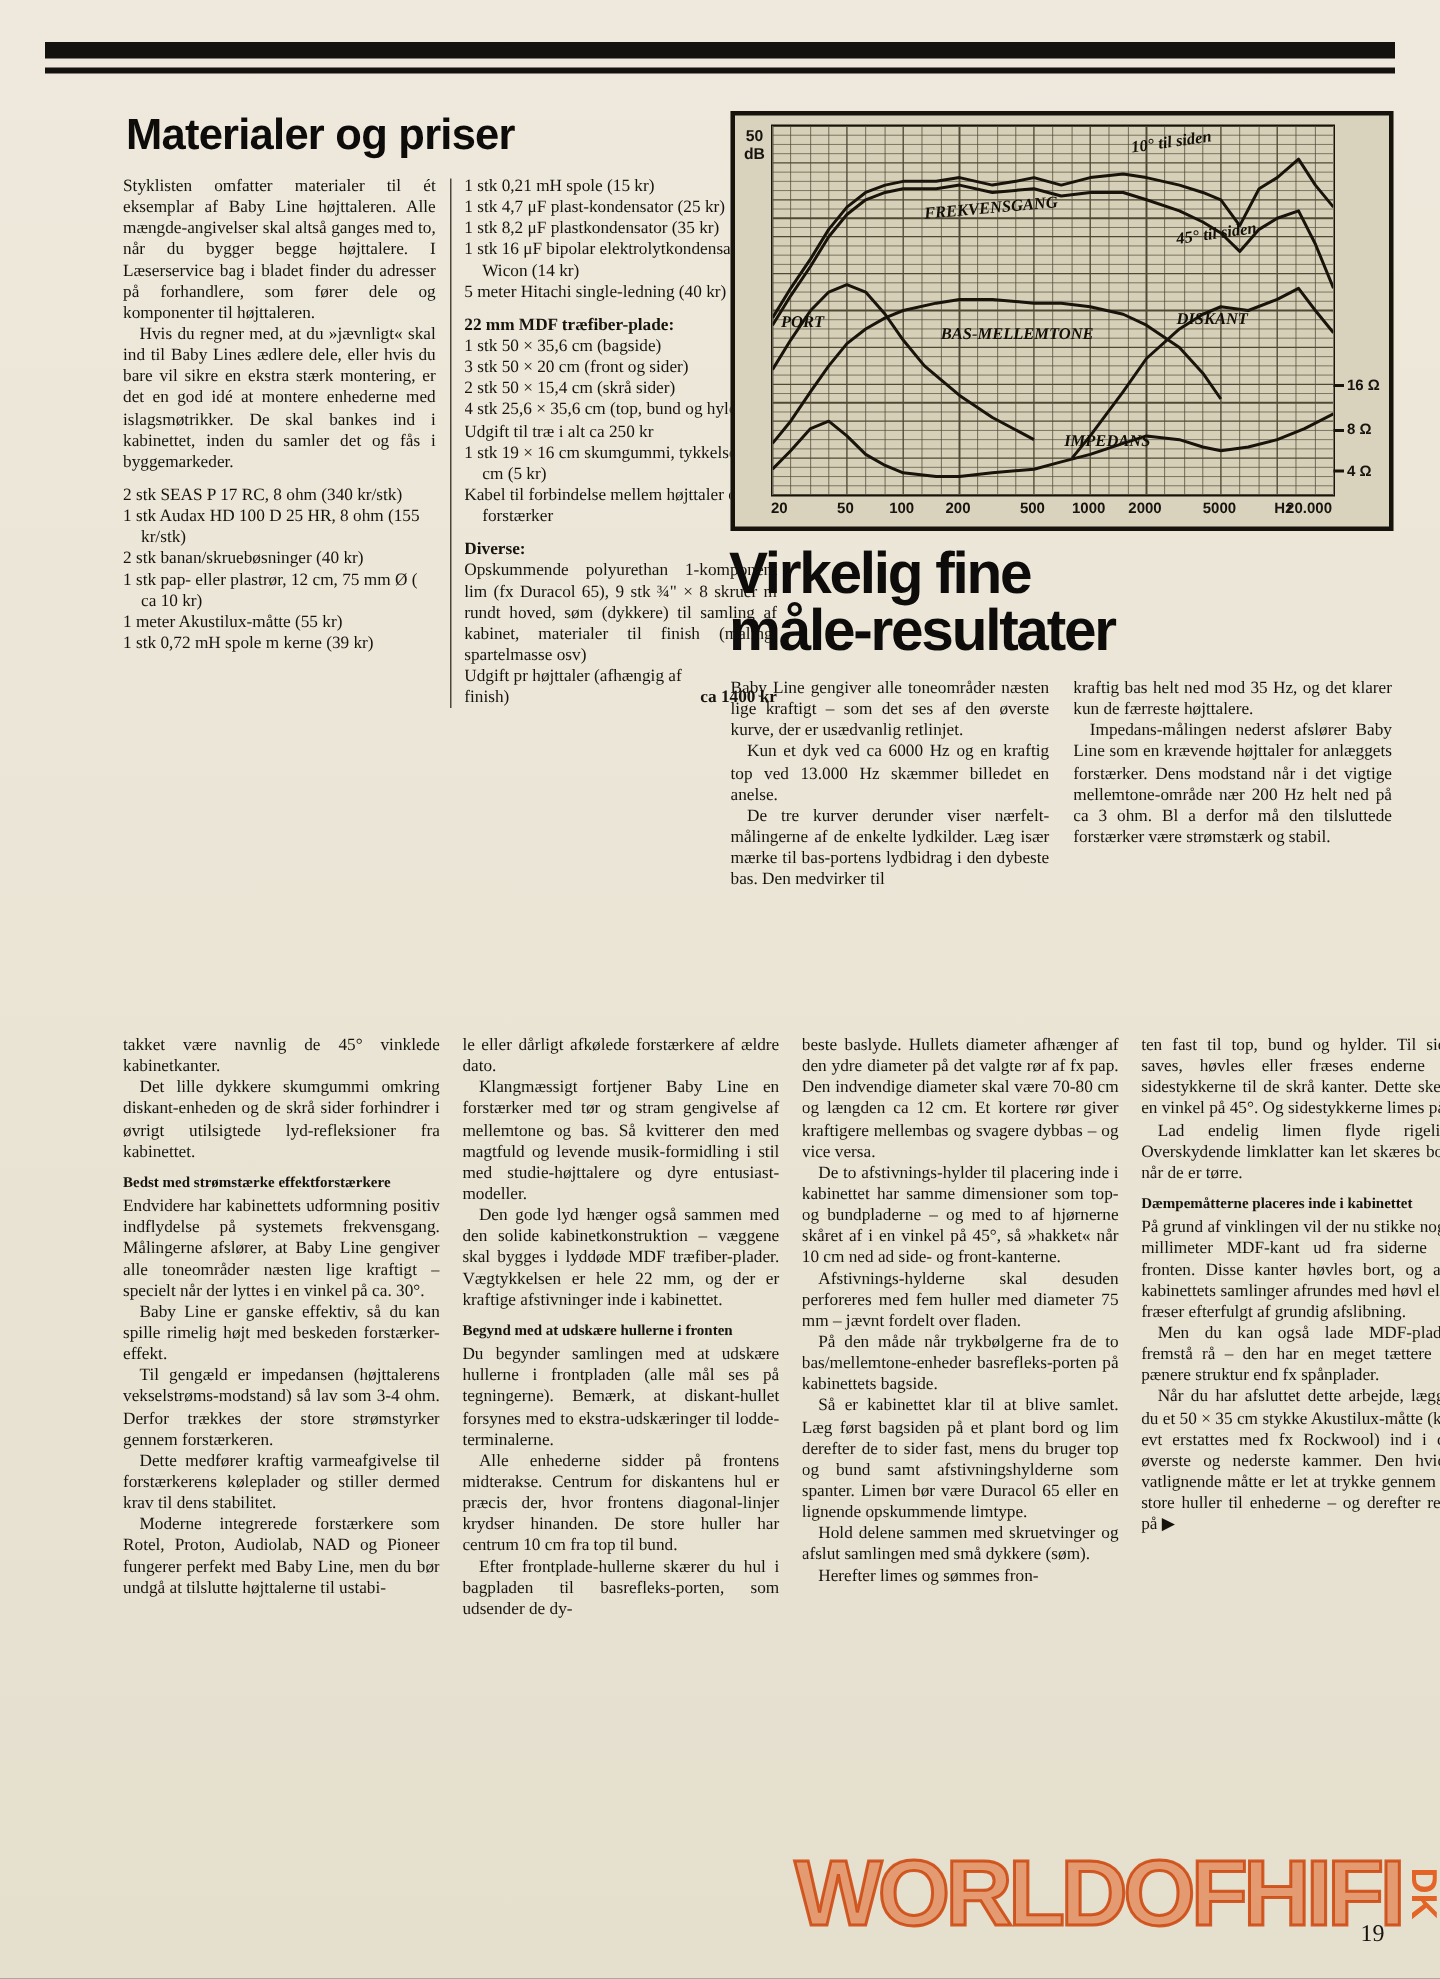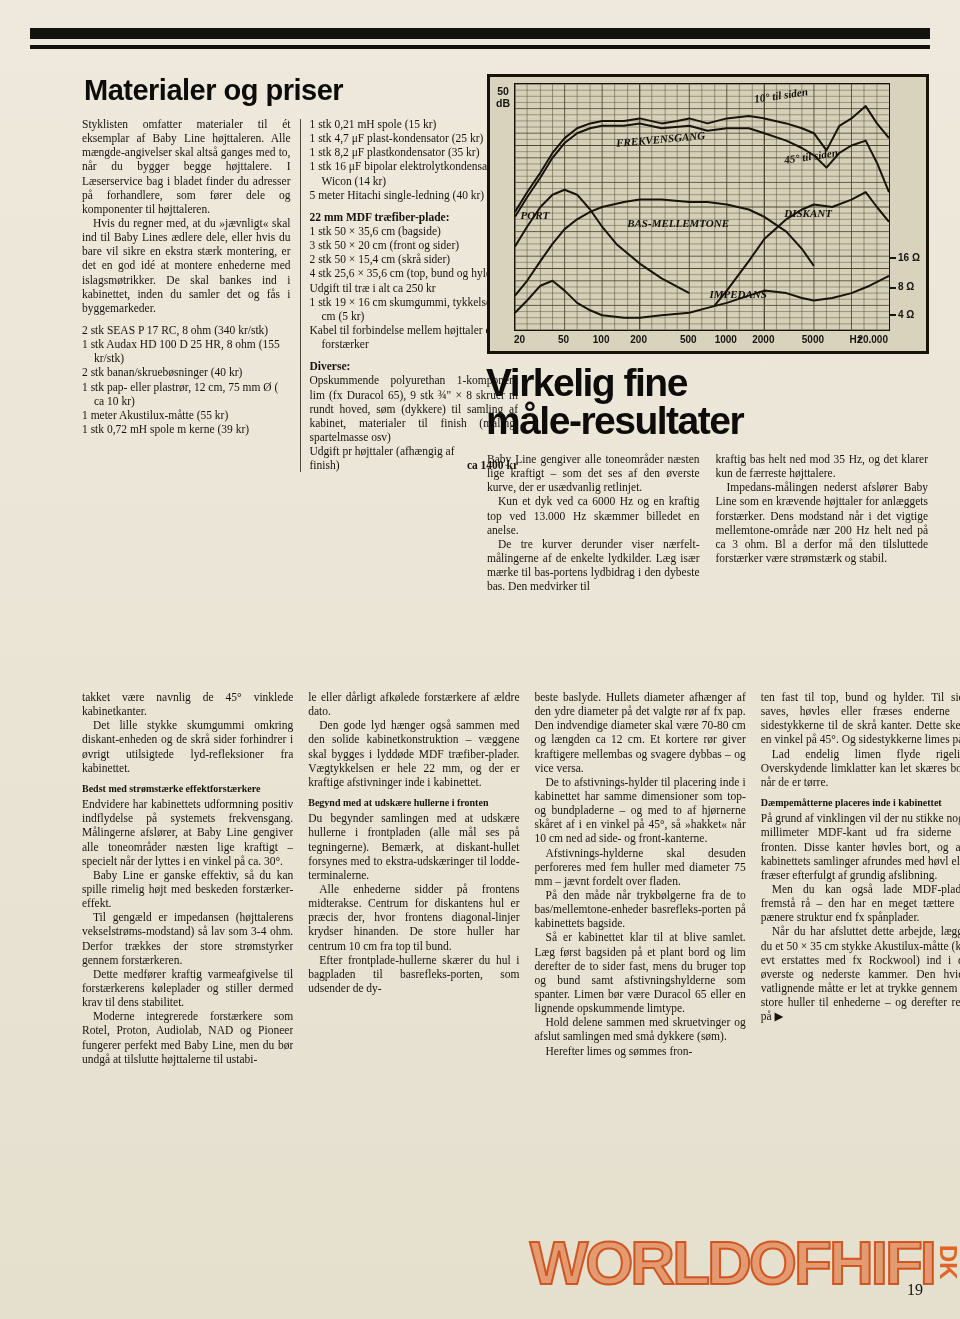--- a/index.html
+++ b/index.html
@@ -230,30 +230,31 @@
       </div>
     <div class="txtcol">
         <div class="blk-p">kraftig bas helt ned mod 35 Hz, og det klarer kun de færreste højttalere.</div>
         <div class="blk-pi">Impedans-målingen nederst afslører Baby Line som en krævende højttaler for anlæggets forstærker. Dens modstand når i det vigtige mellemtone-område nær 200 Hz helt ned på ca 3 ohm. Bl a derfor må den tilsluttede forstærker være strømstærk og stabil.</div>
       </div>
   </div>
 
   <div class="bottom">
     <div class="txtcol">
         <div class="blk-p">takket være navnlig de 45° vinklede kabinetkanter.</div>
-        <div class="blk-pi">Det lille stykke skumgummi omkring diskant-enheden og de skrå sider forhindrer i øvrigt utilsigtede lyd-refleksioner fra kabinettet.</div>
+        <div class="blk-pi">Det lille dykkere skumgummi omkring diskant-enheden og de skrå sider forhindrer i øvrigt utilsigtede lyd-refleksioner fra kabinettet.</div>
         <div class="blk-h">Bedst med strømstærke effektforstærkere</div>
         <div class="blk-p">Endvidere har kabinettets udformning positiv indflydelse på systemets frekvensgang. Målingerne afslører, at Baby Line gengiver alle toneområder næsten lige kraftigt – specielt når der lyttes i en vinkel på ca. 30°.</div>
         <div class="blk-pi">Baby Line er ganske effektiv, så du kan spille rimelig højt med beskeden forstærker-effekt.</div>
         <div class="blk-pi">Til gengæld er impedansen (højttalerens vekselstrøms-modstand) så lav som 3-4 ohm. Derfor trækkes der store strømstyrker gennem forstærkeren.</div>
         <div class="blk-pi">Dette medfører kraftig varmeafgivelse til forstærkerens køleplader og stiller dermed krav til dens stabilitet.</div>
         <div class="blk-pi">Moderne integrerede forstærkere som Rotel, Proton, Audiolab, NAD og Pioneer fungerer perfekt med Baby Line, men du bør undgå at tilslutte højttalerne til ustabi-</div>
       </div>
     <div class="txtcol">
         <div class="blk-p">le eller dårligt afkølede forstærkere af ældre dato.</div>
+        <div class="blk-pi">Klangmæssigt fortjener Baby Line en forstærker med tør og stram gengivelse af mellemtone og bas. Så kvitterer den med magtfuld og levende musik-formidling i stil med studie-højttalere og dyre entusiast-modeller.</div>
         <div class="blk-pi">Den gode lyd hænger også sammen med den solide kabinetkonstruktion – væggene skal bygges i lyddøde MDF træfiber-plader. Vægtykkelsen er hele 22 mm, og der er kraftige afstivninger inde i kabinettet.</div>
         <div class="blk-h">Begynd med at udskære hullerne i fronten</div>
         <div class="blk-p">Du begynder samlingen med at udskære hullerne i frontpladen (alle mål ses på tegningerne). Bemærk, at diskant-hullet forsynes med to ekstra-udskæringer til lodde-terminalerne.</div>
         <div class="blk-pi">Alle enhederne sidder på frontens midterakse. Centrum for diskantens hul er præcis der, hvor frontens diagonal-linjer krydser hinanden. De store huller har centrum 10 cm fra top til bund.</div>
         <div class="blk-pi">Efter frontplade-hullerne skærer du hul i bagpladen til basrefleks-porten, som udsender de dy-</div>
       </div>
     <div class="txtcol">
         <div class="blk-p">beste baslyde. Hullets diameter afhænger af den ydre diameter på det valgte rør af fx pap. Den indvendige diameter skal være 70-80 cm og længden ca 12 cm. Et kortere rør giver kraftigere mellembas og svagere dybbas – og vice versa.</div>
         <div class="blk-pi">De to afstivnings-hylder til placering inde i kabinettet har samme dimensioner som top- og bundpladerne – og med to af hjørnerne skåret af i en vinkel på 45°, så »hakket« når 10 cm ned ad side- og front-kanterne.</div>
         <div class="blk-pi">Afstivnings-hylderne skal desuden perforeres med fem huller med diameter 75 mm – jævnt fordelt over fladen.</div>

